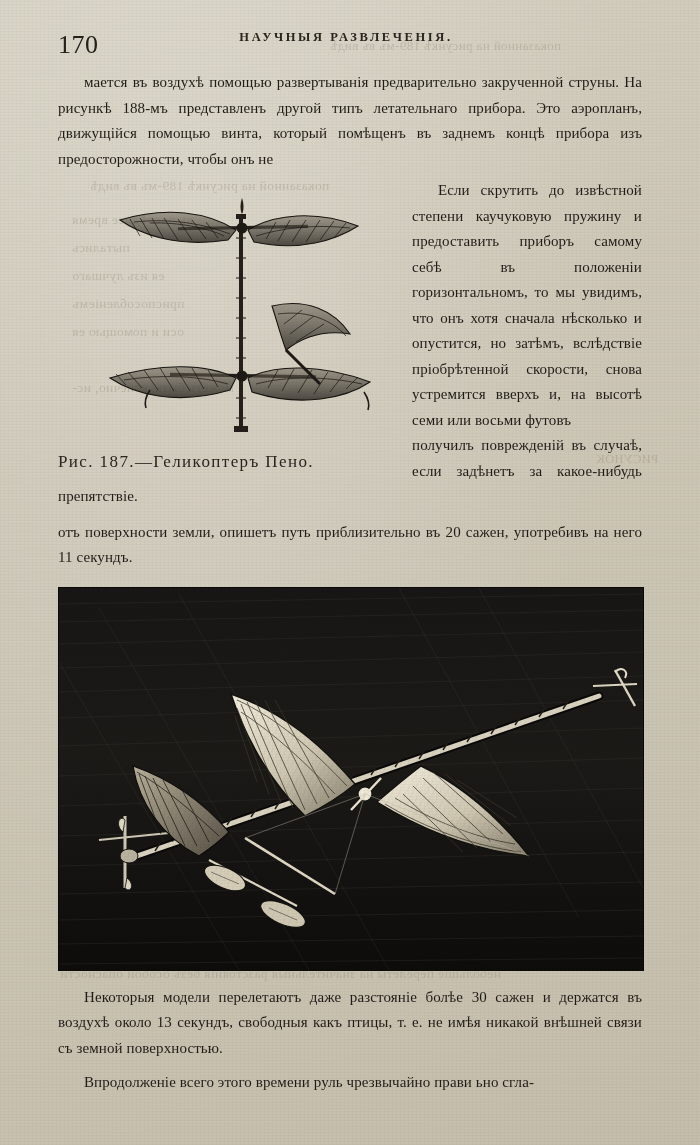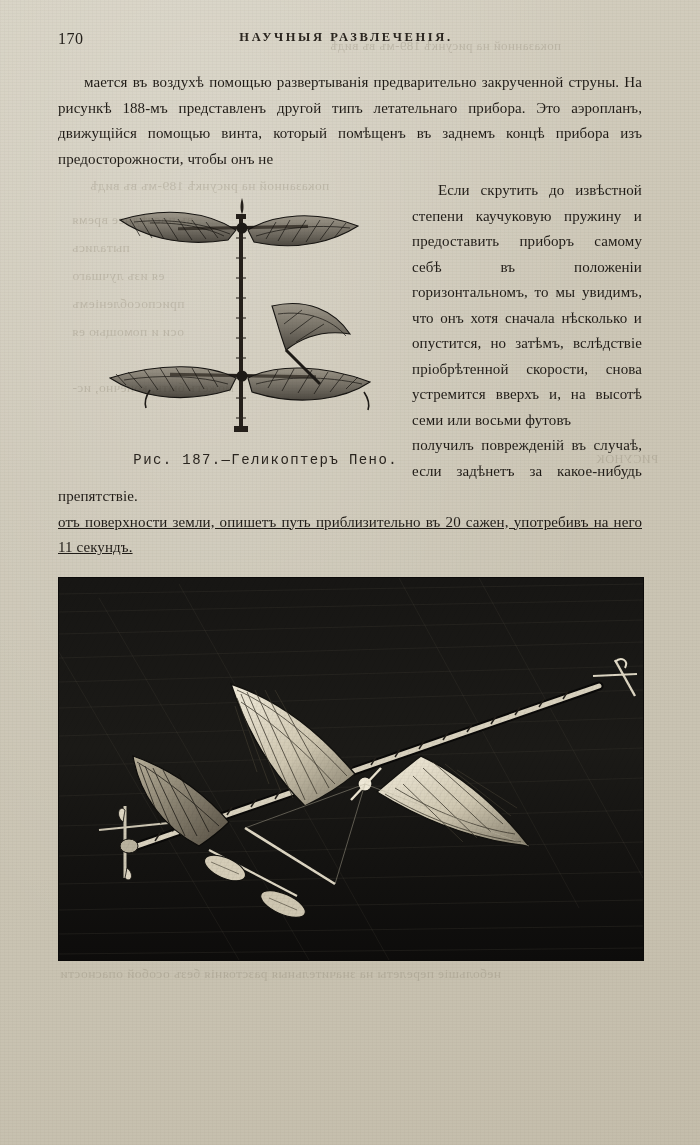--- a/index.html
+++ b/index.html
@@ -48,21 +48,21 @@
     top: 30px;
     width: 584px;
   }
   .header-row {
     display: flex;
     align-items: baseline;
     height: 26px;
     position: relative;
   }
   .folio {
-    font-size: 16px;
+    font-size: 26px;
     letter-spacing: 0.5px;
     color: #24201b;
   }
   .running-head {
     position: absolute;
     left: 0;
     right: 8px;
     text-align: center;
     font-size: 12.5px;
     letter-spacing: 2.6px;
@@ -90,26 +90,25 @@
     float: left;
     width: 340px;
     margin-right: 14px;
   }
   .fig187 .art {
     position: relative;
     width: 340px;
     height: 272px;
   }
   .caption {
-    text-align: right;
-    font-size: 14px;
+    text-align: left;
+    font-size: 17px;
     letter-spacing: 1.4px;
     color: #2a251f;
     margin-top: 2px;
-    font-family: Liberation Mono, monospace;
   }
   .wrap-col {
     font-size: 16.4px;
     line-height: 25.5px;
     text-align: justify;
     color: #201c17;
   }
   .clearer { clear: both; }
 
   
@@ -258,21 +257,21 @@
       </div>
 
       <div class="wrap-col">
         <p class="body indent" style="margin:0; margin-top:3px;">Если скрутить до извѣстной степени каучуковую пружину и предоставить приборъ самому себѣ въ положеніи горизонтальномъ, то мы увидимъ, что онъ хотя сначала нѣсколько и опустится, но затѣмъ, вслѣдствіе пріобрѣтенной скорости, снова устремится вверхъ и, на высотѣ семи или восьми футовъ</p>
         <p class="body" style="margin:0;">получилъ поврежденій въ случаѣ, если задѣнетъ за какое-нибудь препятствіе.</p>
       </div>
 
       <div class="clearer"></div>
     </div>
 
-    <p class="body" style="text-decoration:underline;">отъ поверхности земли, опишетъ путь приблизительно въ 20 сажен, употребивъ на него 11 секундъ.</p>
+    <p class="body" style="margin-top:10px;">отъ поверхности земли, опишетъ путь приблизительно въ 20 сажен, употребивъ на него 11 секундъ.</p>
 
     <div class="fig188">
       <div class="plate">
         <svg width="584" height="382" viewBox="0 0 584 382">
           <defs>
             <linearGradient id="skyGrad" x1="0" y1="0" x2="0" y2="1">
               <stop offset="0%" stop-color="#171614"></stop>
               <stop offset="45%" stop-color="#1b1a17"></stop>
               <stop offset="100%" stop-color="#0d0c0b"></stop>
             </linearGradient>
@@ -414,17 +413,19 @@
             <line x1="306" y1="206" x2="186" y2="250"></line>
             <line x1="306" y1="206" x2="276" y2="306"></line>
             <line x1="306" y1="206" x2="470" y2="268"></line>
           </g>
 
           <rect x="0" y="0" width="584" height="382" fill="url(#hatch)" opacity="0.12"></rect>
         </svg>
       </div>
     </div>
 
+    <p class="body indent" style="margin-top:14px;">Некоторыя модели перелетаютъ даже разстояніе болѣе 30 сажен и держатся въ воздухѣ около 13 секундъ, свободныя какъ птицы, т. е. не имѣя никакой внѣшней связи съ земной поверхностью.</p>
+    <p class="body indent" style="margin-top:9px;">Впродолженіе всего этого времени руль чрезвычайно прави ьно сгла-</p>
 
   </div>
 
   <div class="grain"></div>
 </div>
 
 </body></html>

